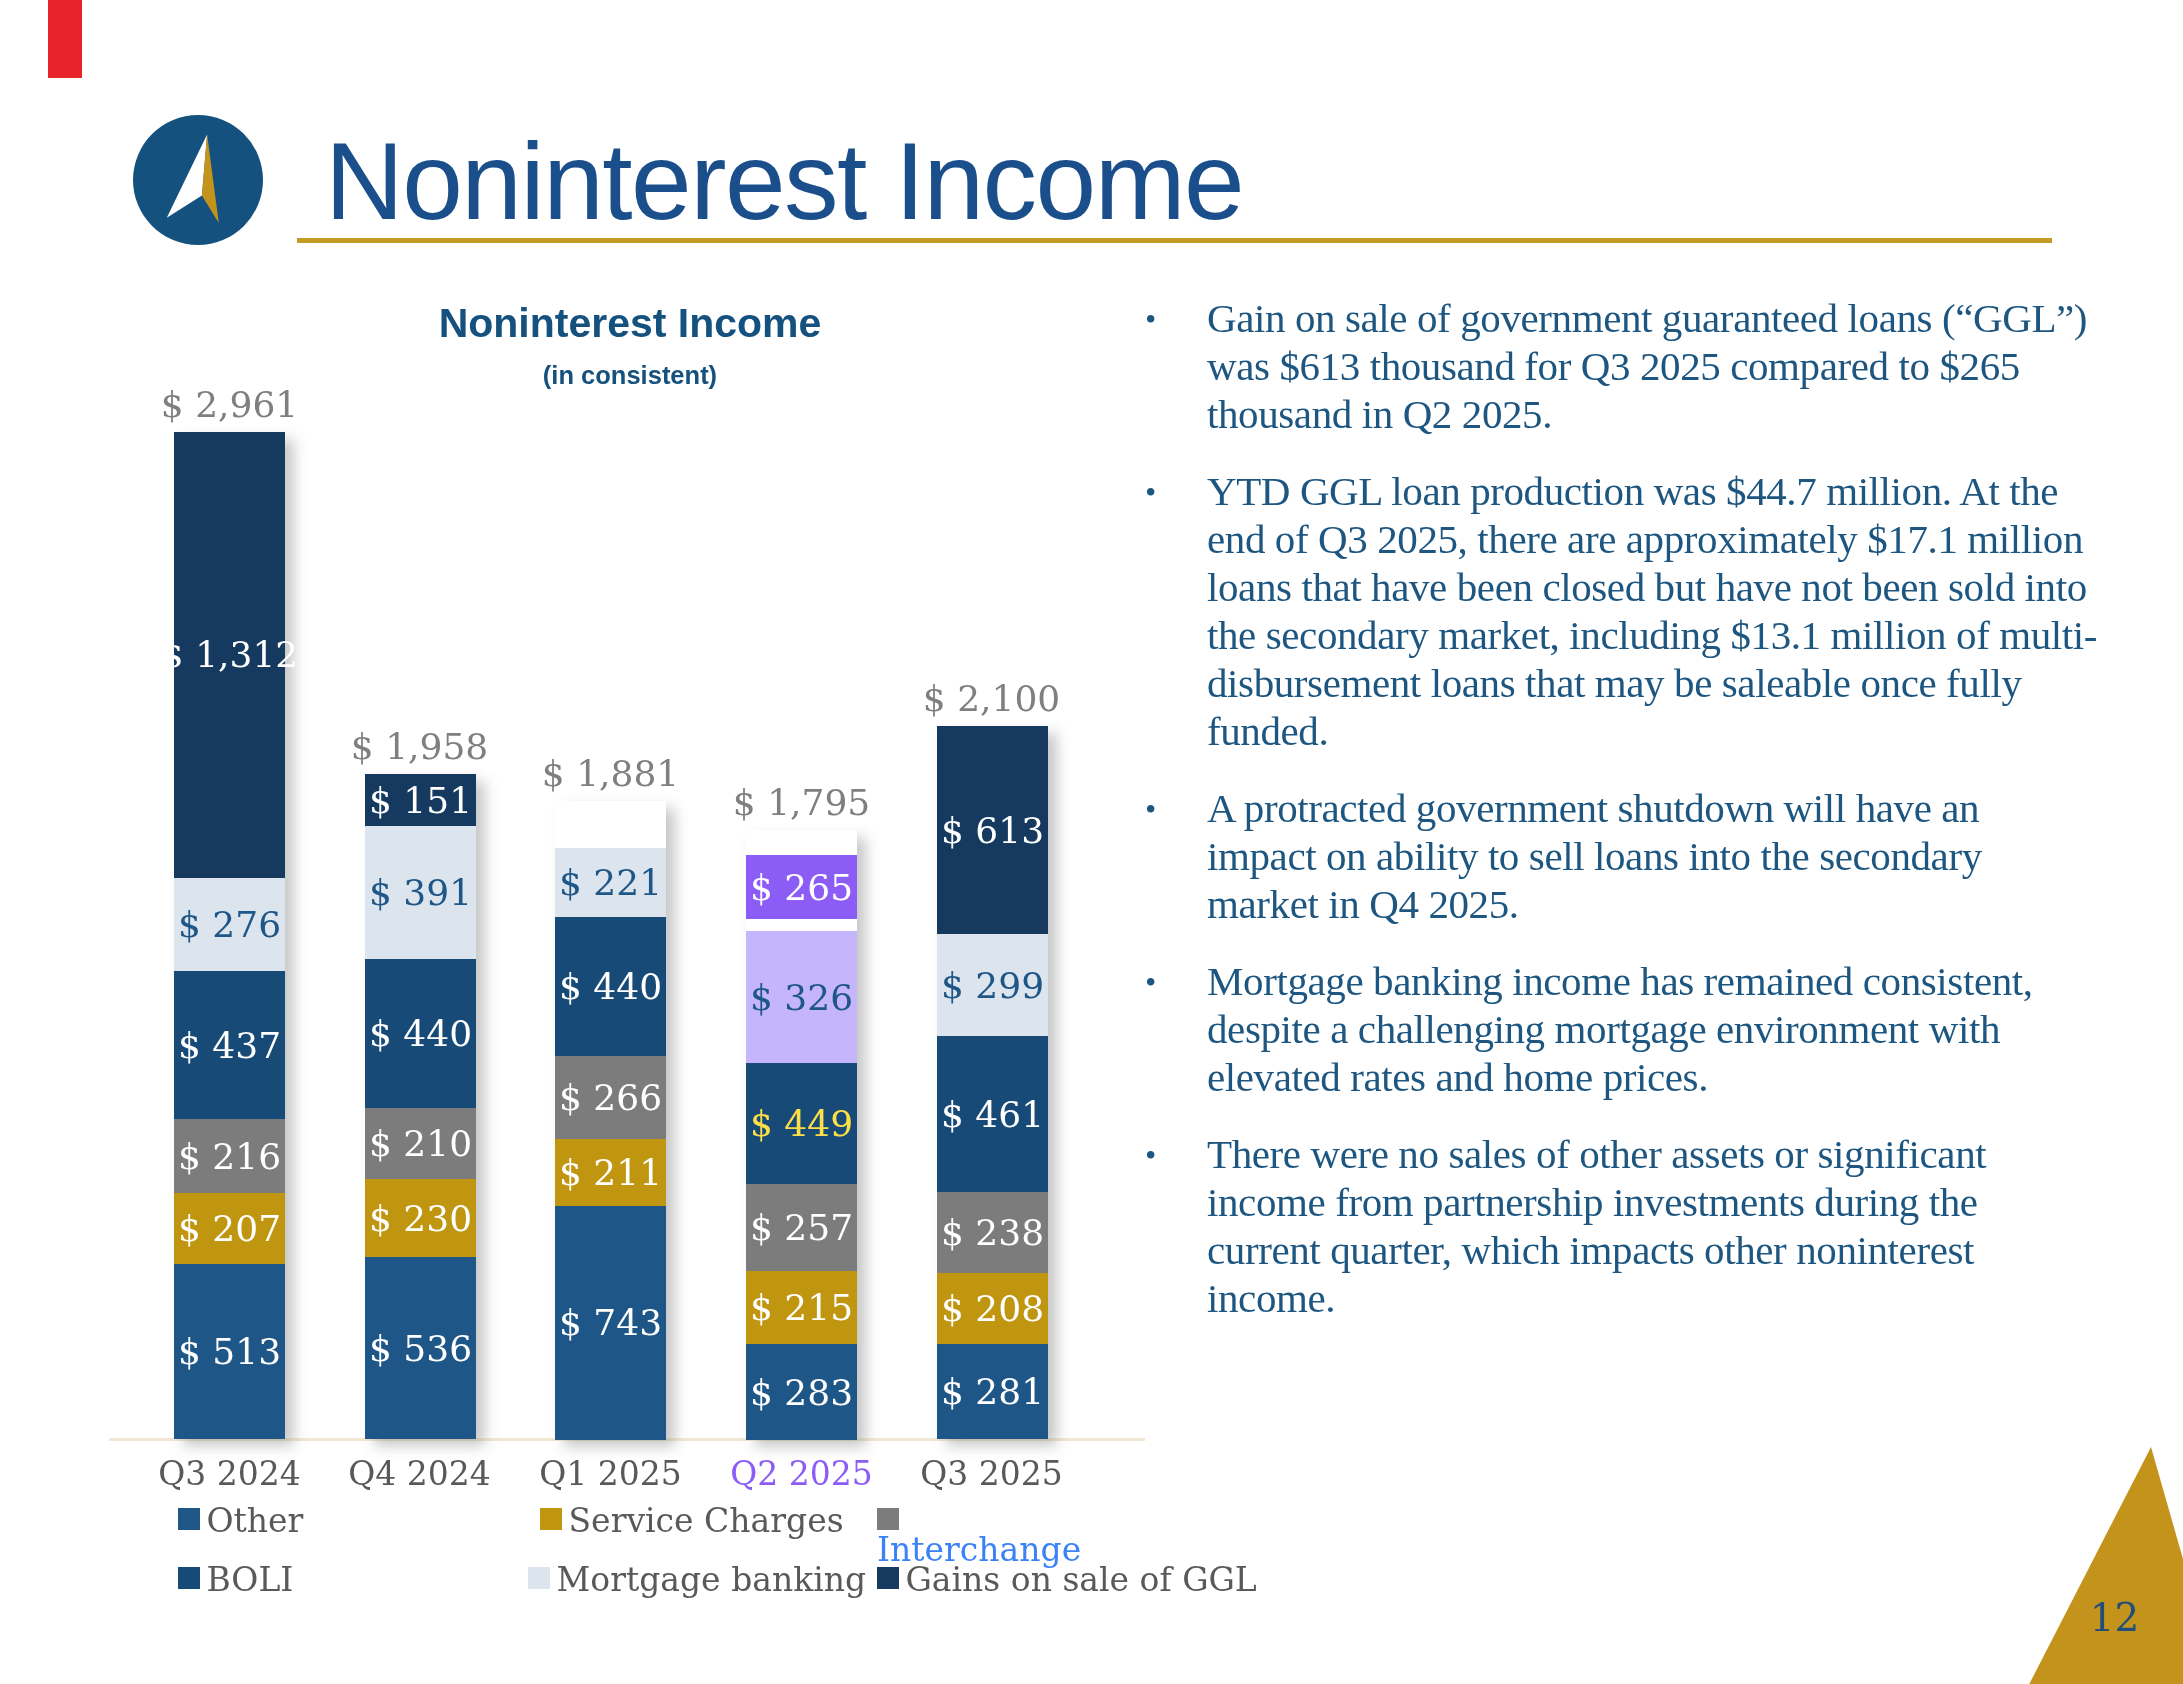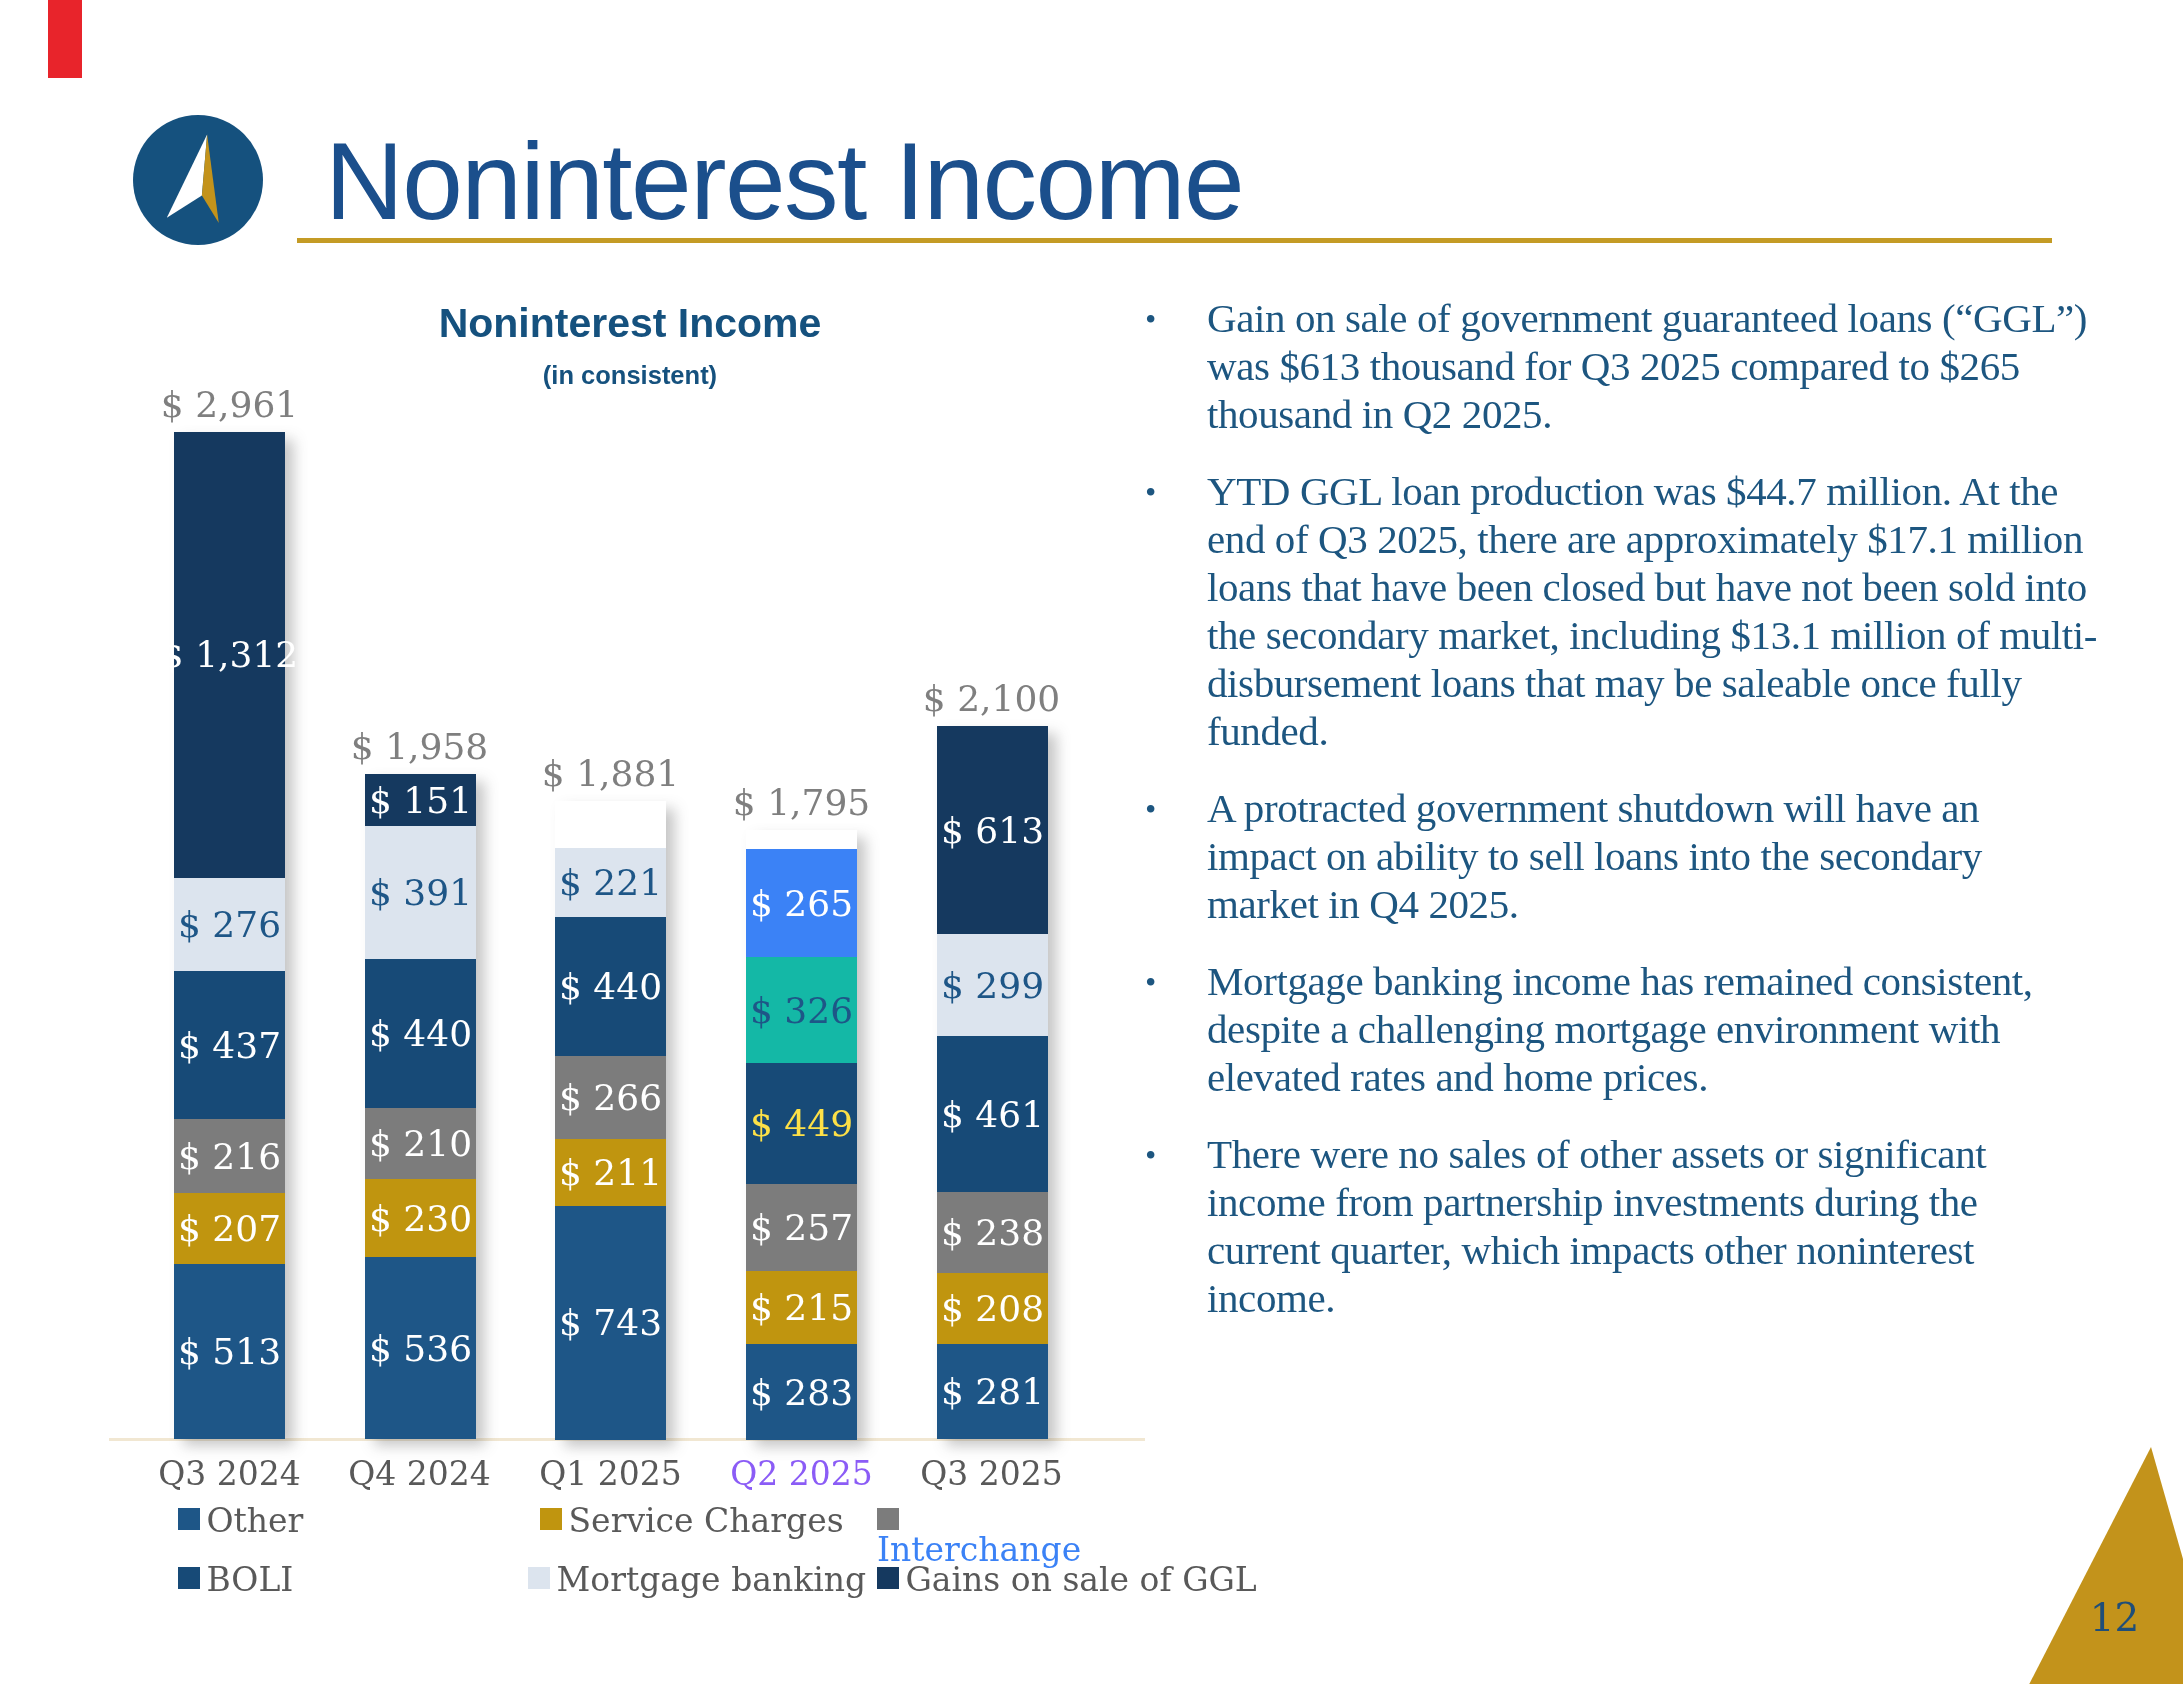--- a/index.html
+++ b/index.html
@@ -81,22 +81,22 @@
         <div class="seg" style="height: 72px; background: rgb(192, 149, 15); color: rgb(255, 255, 255);">$ 211</div>
         <div class="seg" style="height: 90px; background: rgb(124, 124, 124); color: rgb(255, 255, 255);">$ 266</div>
         <div class="seg" style="height: 149px; background: rgb(23, 74, 119); color: rgb(255, 255, 255);">$ 440</div>
         <div class="seg" style="height: 75px; background: rgb(220, 228, 238); color: rgb(30, 86, 135); margin-top: 47px;">$ 221</div>
       </div>
       <div class="abs bar" style="left: 746px; width: 111px; height: 610px; top: 830px;">
         <div class="seg" style="height: 96px; background: rgb(30, 86, 135); color: rgb(255, 255, 255);">$ 283</div>
         <div class="seg" style="height: 73px; background: rgb(192, 149, 15); color: rgb(255, 255, 255);">$ 215</div>
         <div class="seg" style="height: 87px; background: rgb(124, 124, 124); color: rgb(255, 255, 255);">$ 257</div>
         <div class="seg" style="height: 121px; background: rgb(23, 74, 119); color: #fde047;">$ 449</div>
-        <div class="seg" style="height: 106px; background: #14b8a6; color: rgb(30, 86, 135);">$ 326</div>
-        <div class="seg" style="height: 108px; background: #3b82f6; color: rgb(255, 255, 255);">$ 265</div>
+        <div class="seg" style="height: 132px; background: #c4b5fd; color: rgb(30, 86, 135); margin-top: 12px;">$ 326</div>
+        <div class="seg" style="height: 64px; background: #8b5cf6; color: rgb(255, 255, 255);">$ 265</div>
       </div>
       <div class="abs bar" style="left: 937px; width: 111px; height: 713px; top: 726px;">
         <div class="seg" style="height: 95px; background: rgb(30, 86, 135); color: rgb(255, 255, 255);">$ 281</div>
         <div class="seg" style="height: 71px; background: rgb(192, 149, 15); color: rgb(255, 255, 255);">$ 208</div>
         <div class="seg" style="height: 81px; background: rgb(124, 124, 124); color: rgb(255, 255, 255);">$ 238</div>
         <div class="seg" style="height: 156px; background: rgb(23, 74, 119); color: rgb(255, 255, 255);">$ 461</div>
         <div class="seg" style="height: 102px; background: rgb(220, 228, 238); color: rgb(30, 86, 135);">$ 299</div>
         <div class="seg" style="height: 208px; background: rgb(21, 57, 95); color: rgb(255, 255, 255);">$ 613</div>
       </div>
     </div>

